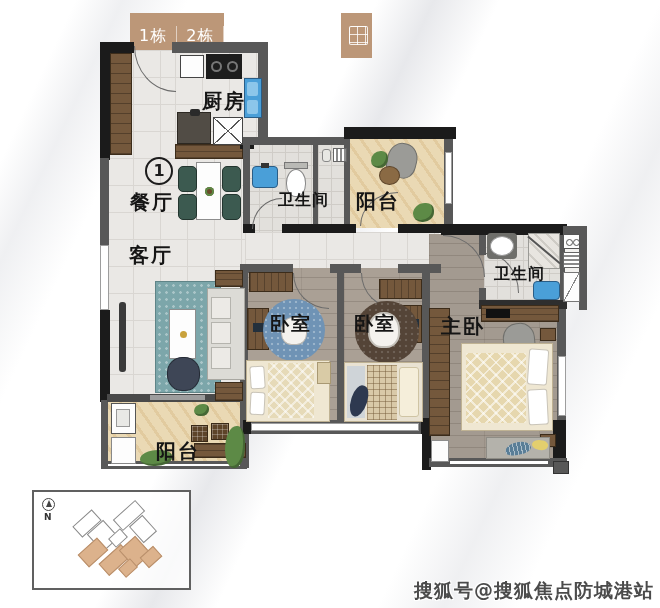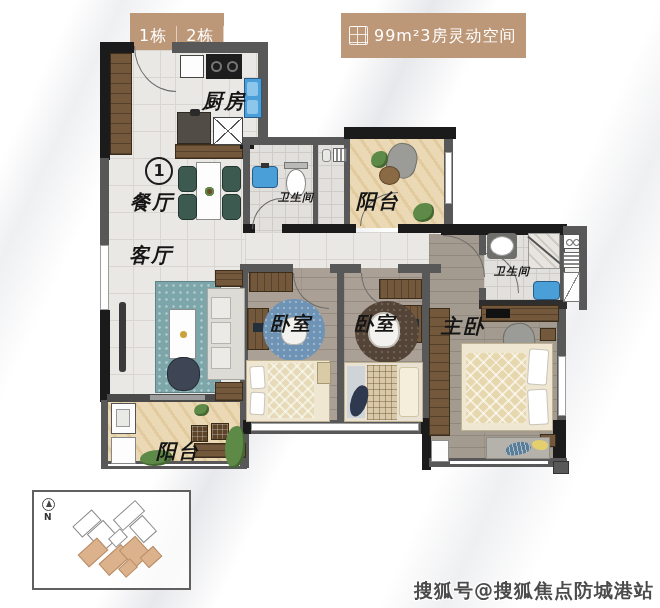--- a/index.html
+++ b/index.html
@@ -32,22 +32,22 @@
         linear-gradient(#d9d6d2 1px,transparent 1px),
         linear-gradient(90deg,#d9d6d2 1px,transparent 1px);background-size:27px 27px;}
   .tile-sm{position:absolute;background-color:#e2e0dc;background-image:
         linear-gradient(#cfccc7 1px,transparent 1px),
         linear-gradient(90deg,#cfccc7 1px,transparent 1px);background-size:13px 13px;}
   .marble{position:absolute;background-color:#ead9b4;background-image:
         repeating-linear-gradient(55deg, rgba(196,152,84,.22) 0 3px, transparent 3px 12px);}
   .wood{position:absolute;background-color:#aaa095;background-image:
         repeating-linear-gradient(0deg, rgba(80,70,60,.22) 0 1px, transparent 1px 12px),
         repeating-linear-gradient(90deg, rgba(80,70,60,.12) 0 1px, transparent 1px 55px);}
-  .rlabel{position:absolute;font-weight:700;color:#151515;font-size:20px;letter-spacing:2px;white-space:nowrap;font-style:italic;}
-  .rlabel.sm{font-size:11px;letter-spacing:1px;}
+  .rlabel{position:absolute;font-weight:700;color:#151515;font-size:20px;letter-spacing:2px;white-space:nowrap;}
+  .rlabel.sm{font-size:16px;letter-spacing:1px;}
   .arc{position:absolute;box-sizing:border-box;}
   .brown{background:#74583c;background-image:repeating-linear-gradient(90deg,rgba(0,0,0,.25) 0 1px,transparent 1px 7px);}
   .brown-h{background:#74583c;background-image:repeating-linear-gradient(0deg,rgba(0,0,0,.25) 0 1px,transparent 1px 6px);}
   .plantb{position:absolute;background:#5d8a46;border-radius:60% 40% 55% 45%;
         box-shadow:inset -2px -2px 0 rgba(0,0,0,.25);}
   .whitebox{position:absolute;background:#fdfdfd;border:1.5px solid #444;box-sizing:border-box;}
   .bluebox{position:absolute;background:#4a9fd8;border:1.5px solid #2a5d86;box-sizing:border-box;}
   .graychair{position:absolute;background:#9b9b97;border:1px solid #6f6f6b;border-radius:46% 46% 38% 38%;}
   
   .wm{position:absolute;right:6px;top:578px;font-size:19px;font-weight:700;color:#4b4b4b;letter-spacing:1px;
@@ -61,21 +61,20 @@
 <body>
 
 <div class="hdr" style="left:130px;">
   <span class="seg">1栋</span>
   <span class="div"></span>
   <span class="seg">2栋</span>
   <span class="div"></span>
 </div>
 <div class="hdr" style="left:341px;">
   <span class="seal"></span>
-  <span class="seg" style="padding-left:2px;">99m²3房灵动空间</span>
 </div>
 
 <div class="tile" style="left:106px;top:50px;width:141px;height:348px;"></div>
 <div class="tile" style="left:175px;top:50px;width:90px;height:96px;"></div>
 <div class="tile-sm" style="left:246px;top:139px;width:72px;height:93px;"></div>
 <div class="tile-sm" style="left:318px;top:139px;width:28px;height:93px;"></div>
 <div class="tile" style="left:245px;top:232px;width:194px;height:36px;"></div>
 <div class="marble" style="left:348px;top:138px;width:98px;height:90px;"></div>
 <div class="marble" style="left:106px;top:398px;width:140px;height:70px;"></div>
 <div class="wood" style="left:246px;top:268px;width:92px;height:154px;"></div>

